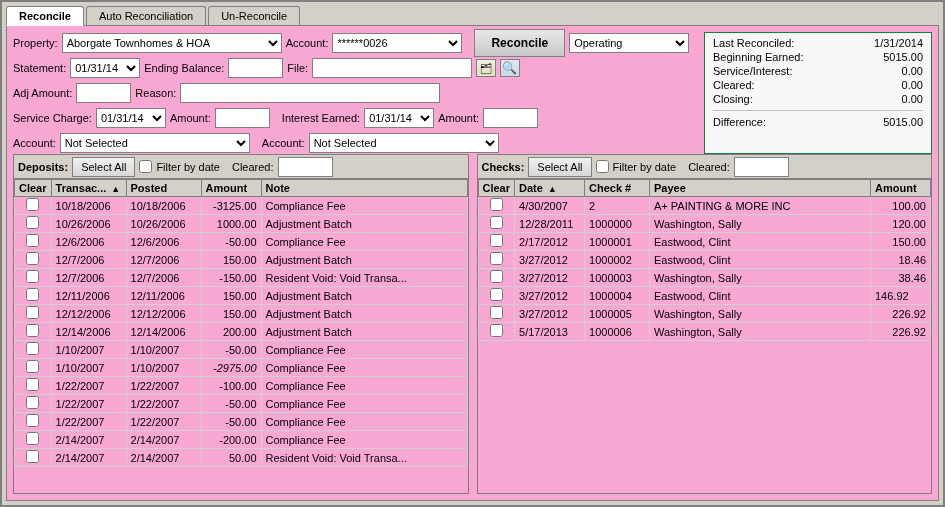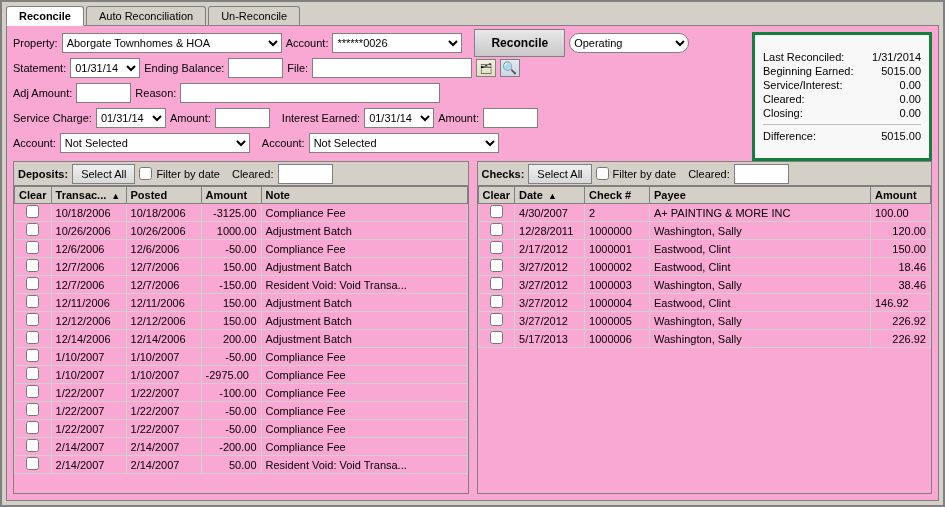--- a/index.html
+++ b/index.html
@@ -99,23 +99,23 @@
     }
     
     
     .top-form {
       display: flex;
       gap: 6px;
     }
     
     .left-form { flex: 1; display: flex; flex-direction: column; gap: 3px; }
     .right-panel {
-      width: 180px;
-      border: 3px solid #15803d;
-      padding: 16px 8px;
+      width: 228px;
+      border: 1px solid #15803d;
+      padding: 4px 8px;
       background: #f8f8f8;
       font-size: 11px;
       display: flex;
       flex-direction: column;
       gap: 2px;
     }
     .right-panel .stat-row {
       display: flex;
       justify-content: space-between;
     }
@@ -230,21 +230,21 @@
         <div class="form-row">
           <label>Property:</label>
           <select style="width:220px;">
             <option>Aborgate Townhomes &amp; HOA</option>
           </select>
           <label>Account:</label>
           <select style="width:130px;">
             <option>******0026</option>
           </select>
           <button class="btn btn-primary btn-large" style="margin-left:8px;">Reconcile</button>
-          <select style="width:120px;border-radius:10px;">
+          <select style="width:120px;">
             <option>Operating</option>
           </select>
         </div>
 
         <div class="form-row">
           <label>Statement:</label>
           <select style="width:70px;">
             <option>01/31/14</option>
           </select>
           <label>Ending Balance:</label>
@@ -402,21 +402,21 @@
       <td style="text-align:center;"><input type="checkbox" style=""></td>
       <td>1/10/2007</td>
       <td>1/10/2007</td>
       <td style="text-align:right;">-50.00</td>
       <td>Compliance Fee</td>
     </tr>
                 <tr>
       <td style="text-align:center;"><input type="checkbox" style=""></td>
       <td>1/10/2007</td>
       <td>1/10/2007</td>
-      <td style="">-2975.00</td>
+      <td style="text-align:right;font-style:italic;">-2975.00</td>
       <td>Compliance Fee</td>
     </tr>
                 <tr>
       <td style="text-align:center;"><input type="checkbox" style=""></td>
       <td>1/22/2007</td>
       <td>1/22/2007</td>
       <td style="text-align:right;">-100.00</td>
       <td>Compliance Fee</td>
     </tr>
                 <tr>
@@ -471,21 +471,21 @@
                 <th>Payee</th>
                 <th style="width:60px;">Amount</th>
               </tr>
             </thead>
             <tbody id="checks-tbody">
             <tr>
       <td style="text-align:center;"><input type="checkbox" style=""></td>
       <td>4/30/2007</td>
       <td>2</td>
       <td>A+ PAINTING &amp; MORE INC</td>
-      <td style="margin-left:44px;">100.00</td>
+      <td style="text-align:right;margin-left:44px;">100.00</td>
     </tr>
                 <tr>
       <td style="text-align:center;"><input type="checkbox" style=""></td>
       <td>12/28/2011</td>
       <td>1000000</td>
       <td>Washington, Sally</td>
       <td style="text-align:right;">120.00</td>
     </tr>
                 <tr>
       <td style="text-align:center;"><input type="checkbox" style=""></td>

